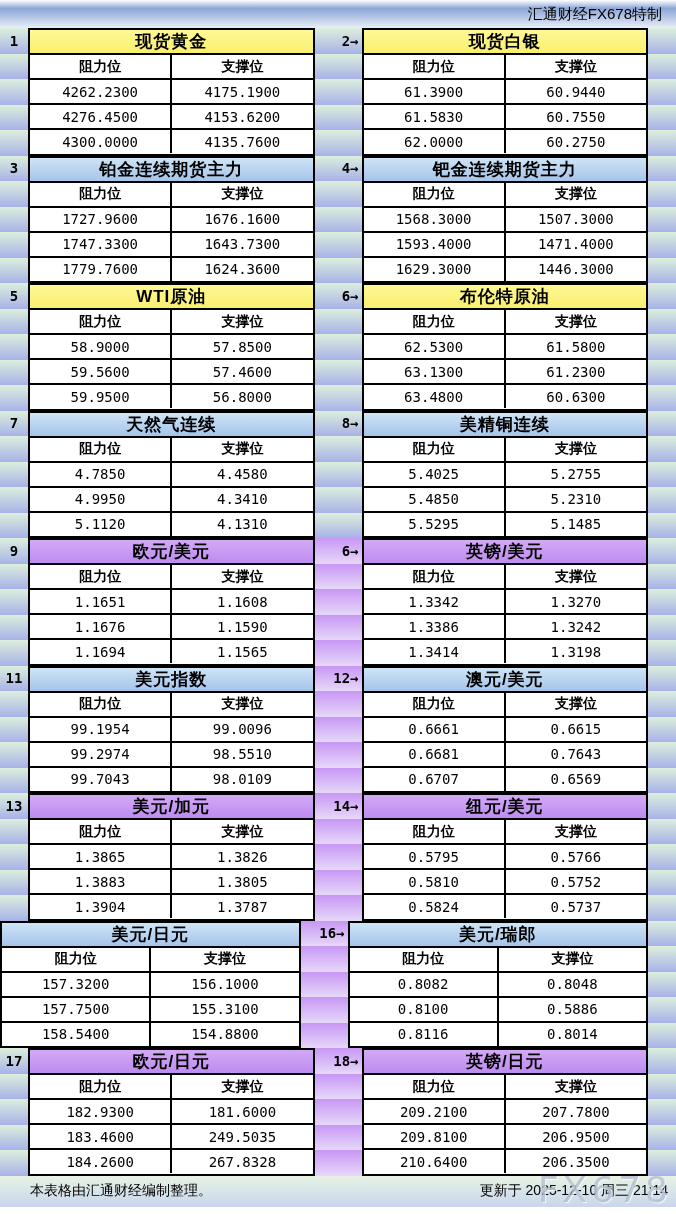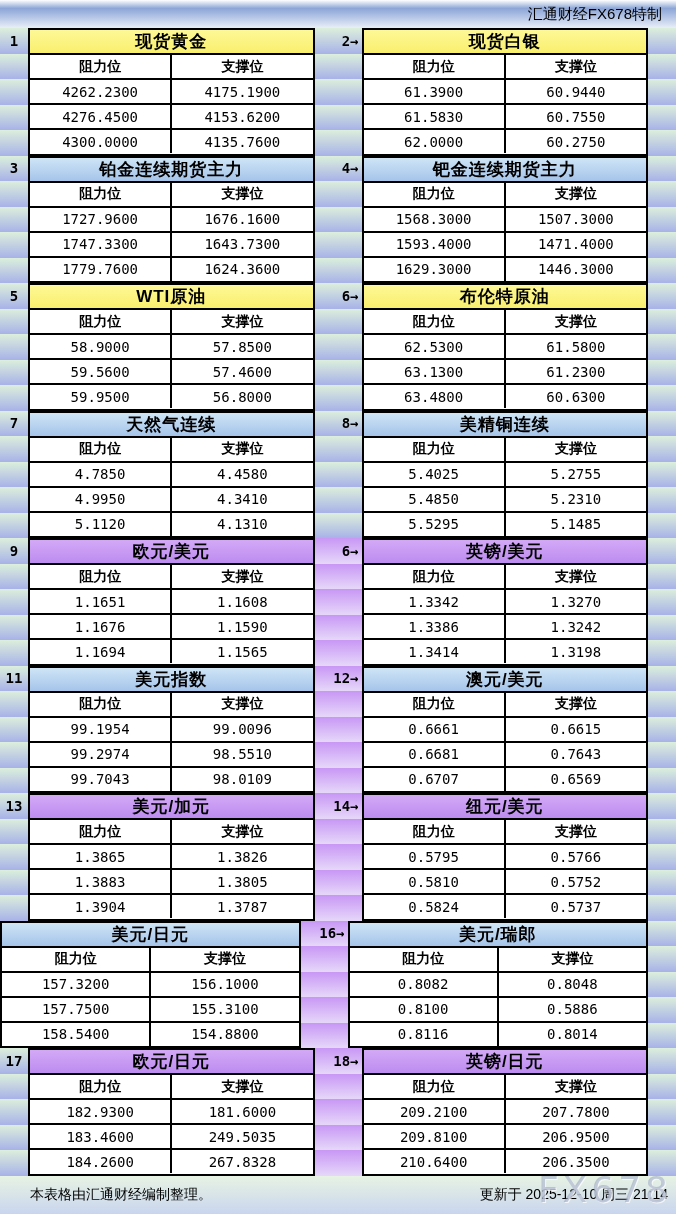--- a/index.html
+++ b/index.html
@@ -37,21 +37,21 @@
     min-width:0; overflow:hidden; white-space:nowrap;
   }
   .pcell + .pcell { border-left:2px solid #000; }
   .title-cell { font-weight:bold; font-size:17px; letter-spacing:1px; }
   .theme-yellow { background:linear-gradient(180deg,#fef896 0%,#f9ef6d 100%); }
   .theme-blue   { background:linear-gradient(180deg,#cfe5f6 0%,#a5c4ea 100%); }
   .theme-purple { background:linear-gradient(180deg,#d3a9f6 0%,#bd8cf0 100%); }
   .hdr-cell { font-weight:bold; font-size:14px; }
   .val-cell { font-size:14px; font-family:"DejaVu Sans Mono","Liberation Mono",monospace; }
   .bottombar {
-    height:38px; box-sizing:border-box;
+    height:31px; box-sizing:border-box;
     background:linear-gradient(180deg,#e7f3e3 0%,#c9d5ee 100%);
     display:flex; align-items:center; justify-content:space-between;
     padding:0 8px 0 30px; font-size:14px;
   }
   .watermark {
     position:absolute; right:4px; bottom:4px; z-index:5; pointer-events:none;
     font-family:"DejaVu Sans", sans-serif; font-size:36px; font-weight:normal;
     letter-spacing:4px; color:rgba(150,162,190,0.55);
     text-shadow:1px 1px 0 rgba(255,255,255,0.7);
     margin-left:12px;

